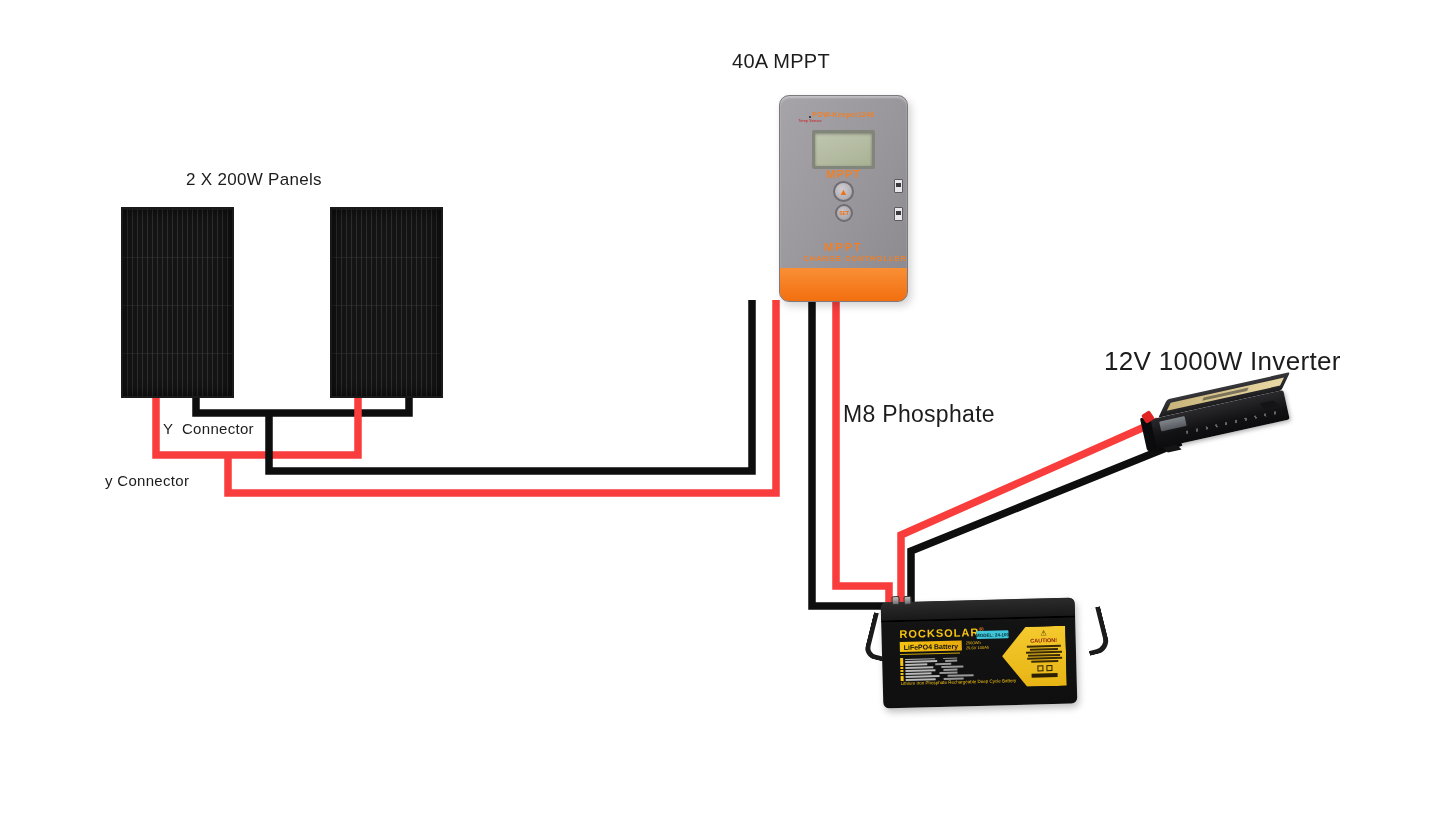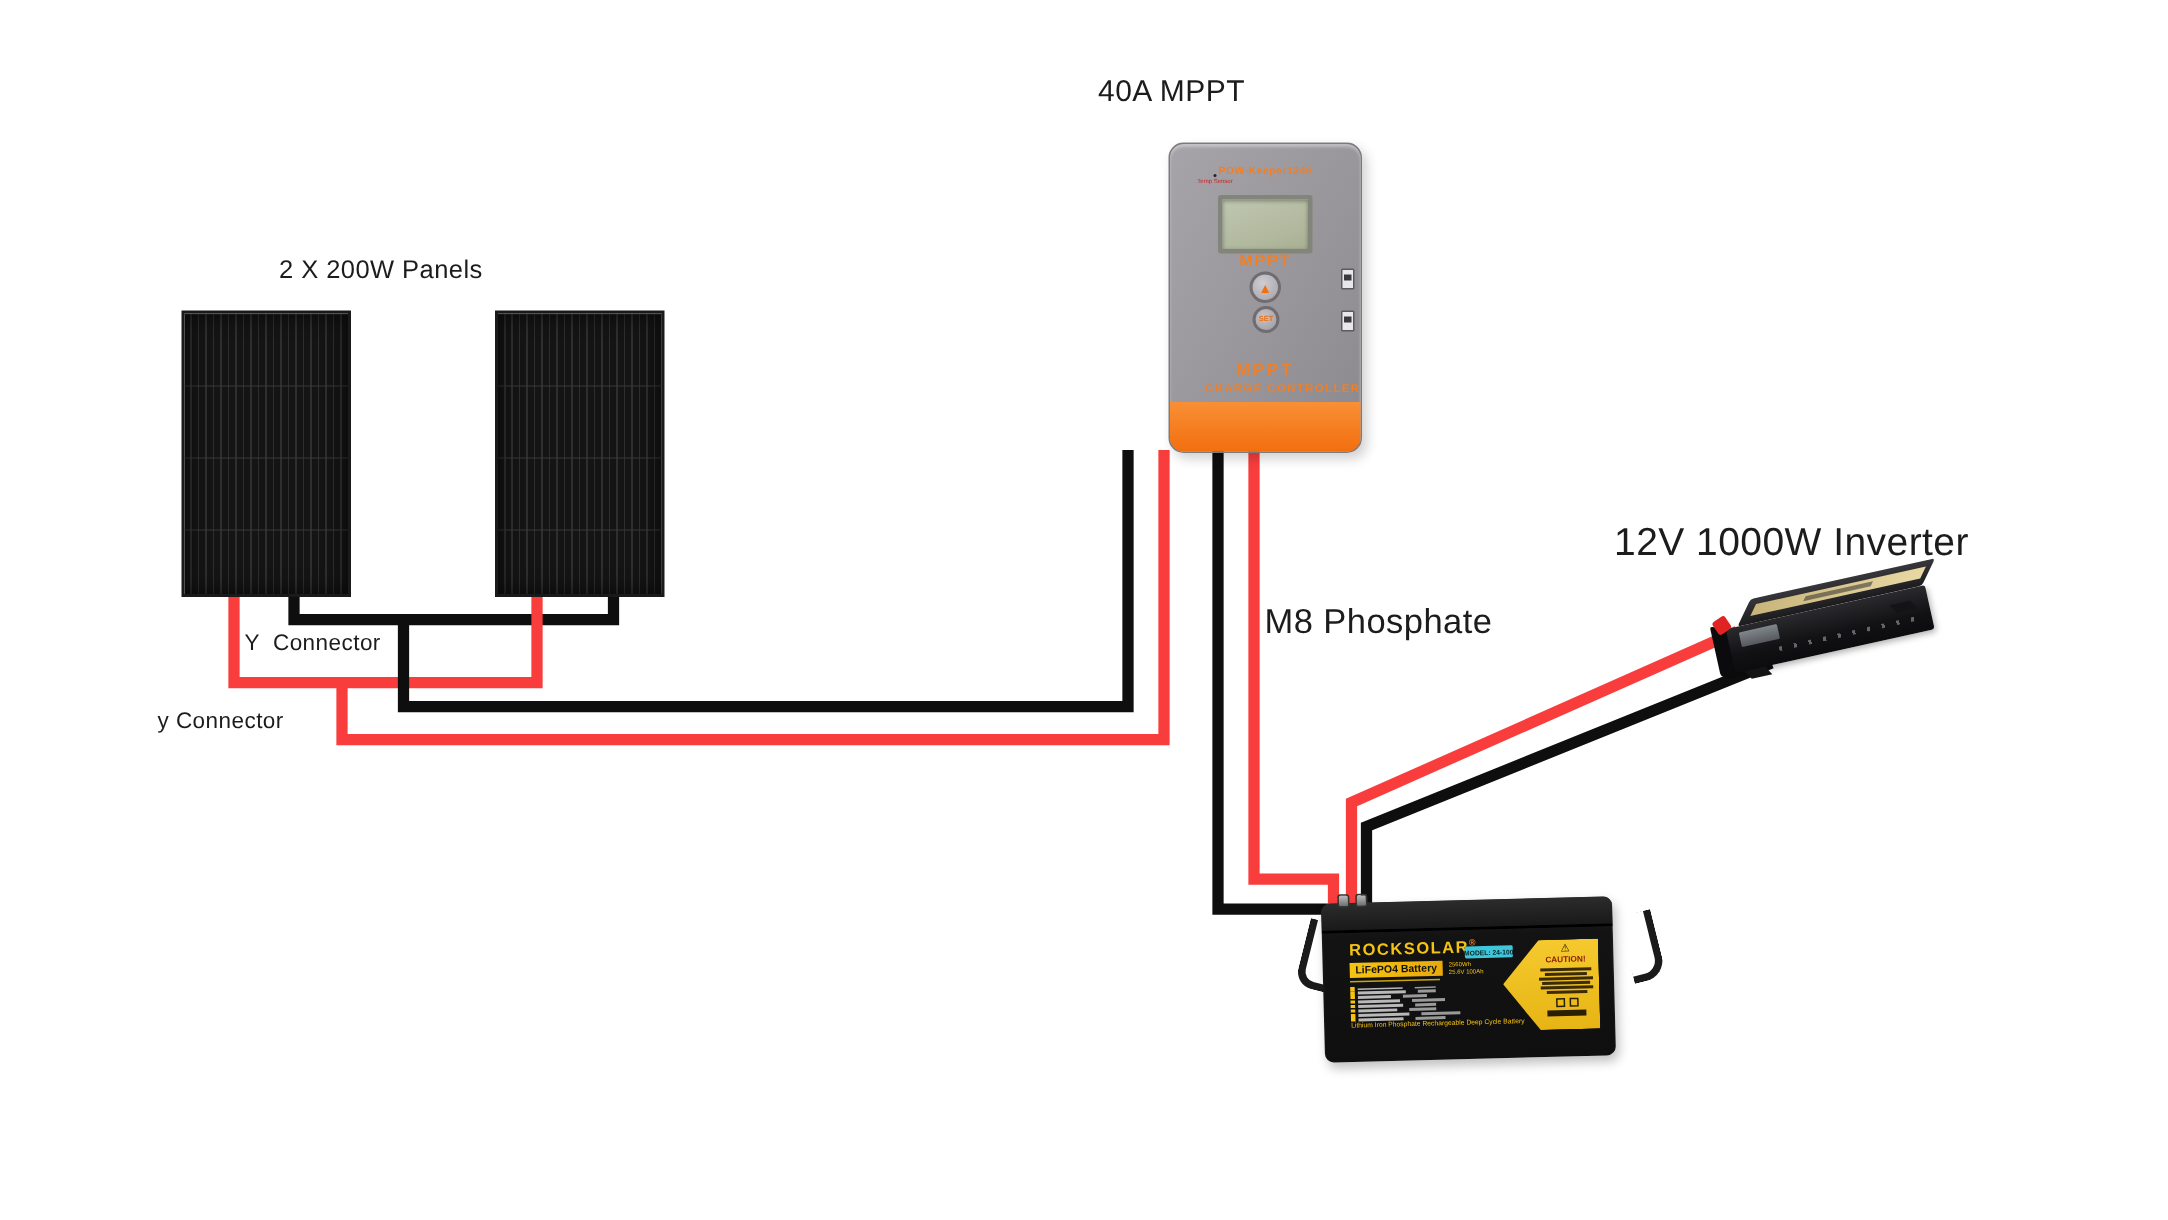--- a/index.html
+++ b/index.html
@@ -9,21 +9,21 @@
 
   
   svg.wires { position:absolute; left:0; top:0; z-index:1; }
   .wk { fill:none; stroke:#0e0e0e; stroke-width:7.5; stroke-linejoin:miter; stroke-linecap:butt; }
   .wr { fill:none; stroke:#f93d3d; stroke-width:7.5; stroke-linejoin:miter; stroke-linecap:butt; }
 
   
   .caption { position:absolute; z-index:3; color:#1c1c1c; white-space:pre; letter-spacing:.3px; }
   .cap-panels   { left:186px; top:170px; font-size:17px; }
   .cap-mppt     { left:732px; top:50px;  font-size:20px; }
-  .cap-inverter { left:1076px; top:346px; font-size:26px; }
+  .cap-inverter { left:1104px; top:346px; font-size:26px; }
   .cap-battery  { left:867px; top:732px; font-size:27px; }
   .cap-m8       { left:843px; top:401px; font-size:23px; }
   .cap-ycon     { left:163px; top:420px; font-size:15px; }
   .cap-ycon2    { left:105px; top:472px; font-size:15px; }
 
   
   .panel { position:absolute; z-index:2; width:113px; height:191px;
     background:
       repeating-linear-gradient(180deg, rgba(60,60,60,.45) 0 1px, transparent 1px 48px),
       repeating-linear-gradient(90deg, #141414 0 4px, #2e2e2e 4px 5px);

